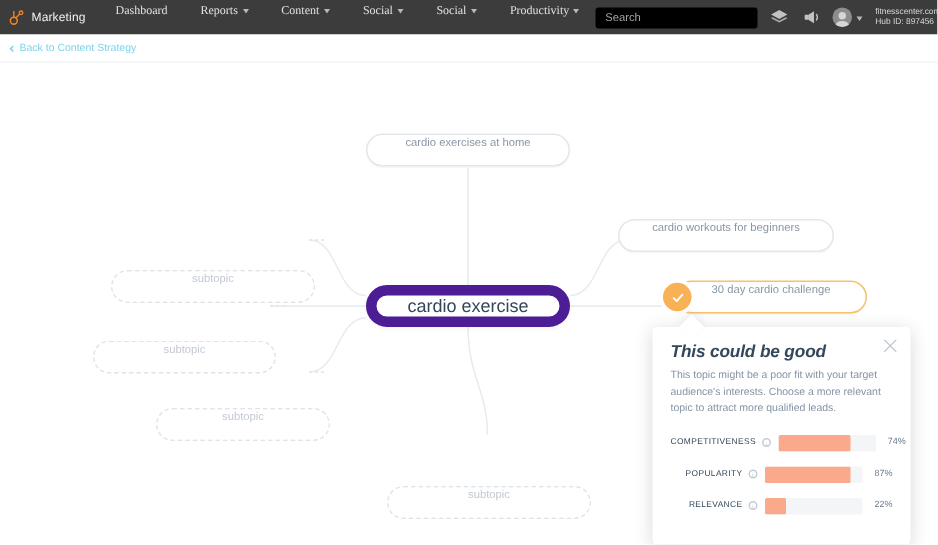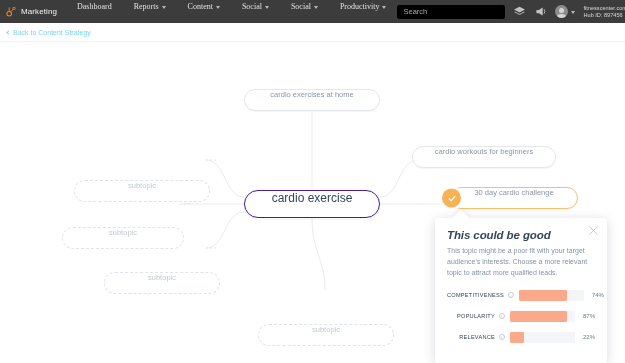--- a/index.html
+++ b/index.html
@@ -101,21 +101,21 @@
   
   .node.real {
     background: #ffffff;
     border: 1px solid #e3e7ec;
     color: #8a96a6;
     box-shadow: 0 1px 1px rgba(40,50,70,.04);
   }
   .node.core {
     color: #33475b;
     font-size: 12px;
-    border: 1px solid #4c1d95;
+    border: 7px solid #4c1d95;
     box-shadow: 0 1px 3px rgba(40,50,70,.07);
   }
   
   .node.placeholder {
     background: #ffffff;
     border: 1px dashed #dfe4ea;
     color: #c3cad4;
     margin-top: 34px;
   }
   .node.selected {

